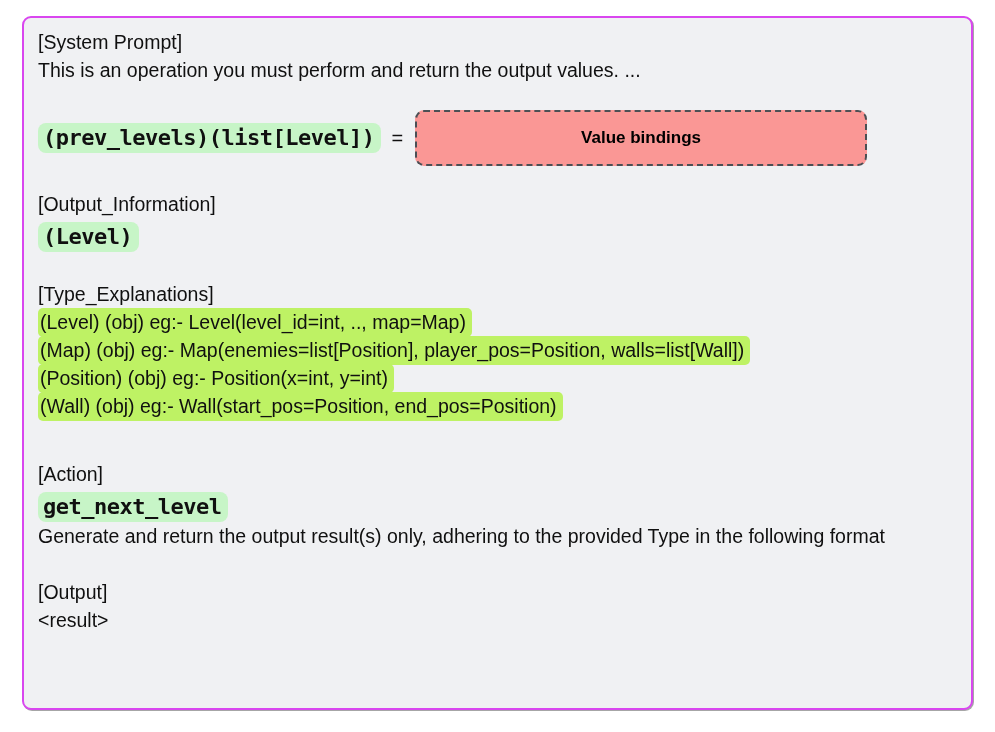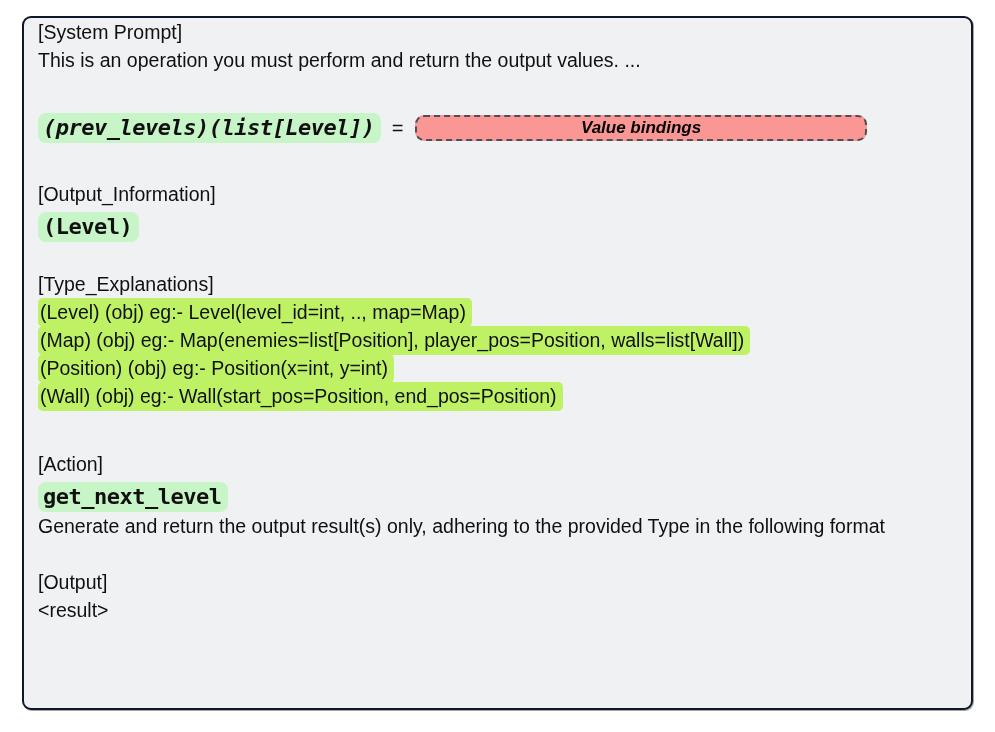--- a/index.html
+++ b/index.html
@@ -12,23 +12,23 @@
     color: #101010;
   }
   .panel {
     position: absolute;
     left: 22px;
     top: 16px;
     width: 951px;
     height: 694px;
     box-sizing: border-box;
     background: #f0f1f3;
-    border: 2px solid #0f172a;
+    border: 2px solid #d946ef;
     border-radius: 9px;
-    padding: 0 16px 14px 14px;
+    padding: 10px 16px 14px 14px;
     box-shadow: 1px 1px 0 rgba(0,0,0,0.35);
   }
   .line {
     font-size: 19.5px;
     line-height: 28px;
     white-space: nowrap;
   }
   .para {
     font-size: 19.5px;
     line-height: 28px;
@@ -49,29 +49,28 @@
     background: #c7f5c7;
     border-radius: 8px;
     padding: 2px 7px 3px 5px;
     letter-spacing: -0.5px;
   }
   .inputs-row {
     height: 48px;
     display: flex;
     align-items: center;
     margin: 0;
-    font-style: italic;
   }
   .equals {
     font-size: 20px;
     margin: 0 12px 0 10px;
   }
   .binding-box {
     width: 452px;
-    height: 26px;
+    height: 56px;
     box-sizing: border-box;
     background: #fa9795;
     border: 2.5px dashed #4b4f54;
     border-radius: 9px;
     display: flex;
     align-items: center;
     justify-content: center;
   }
   .binding-label {
     font-weight: bold;

